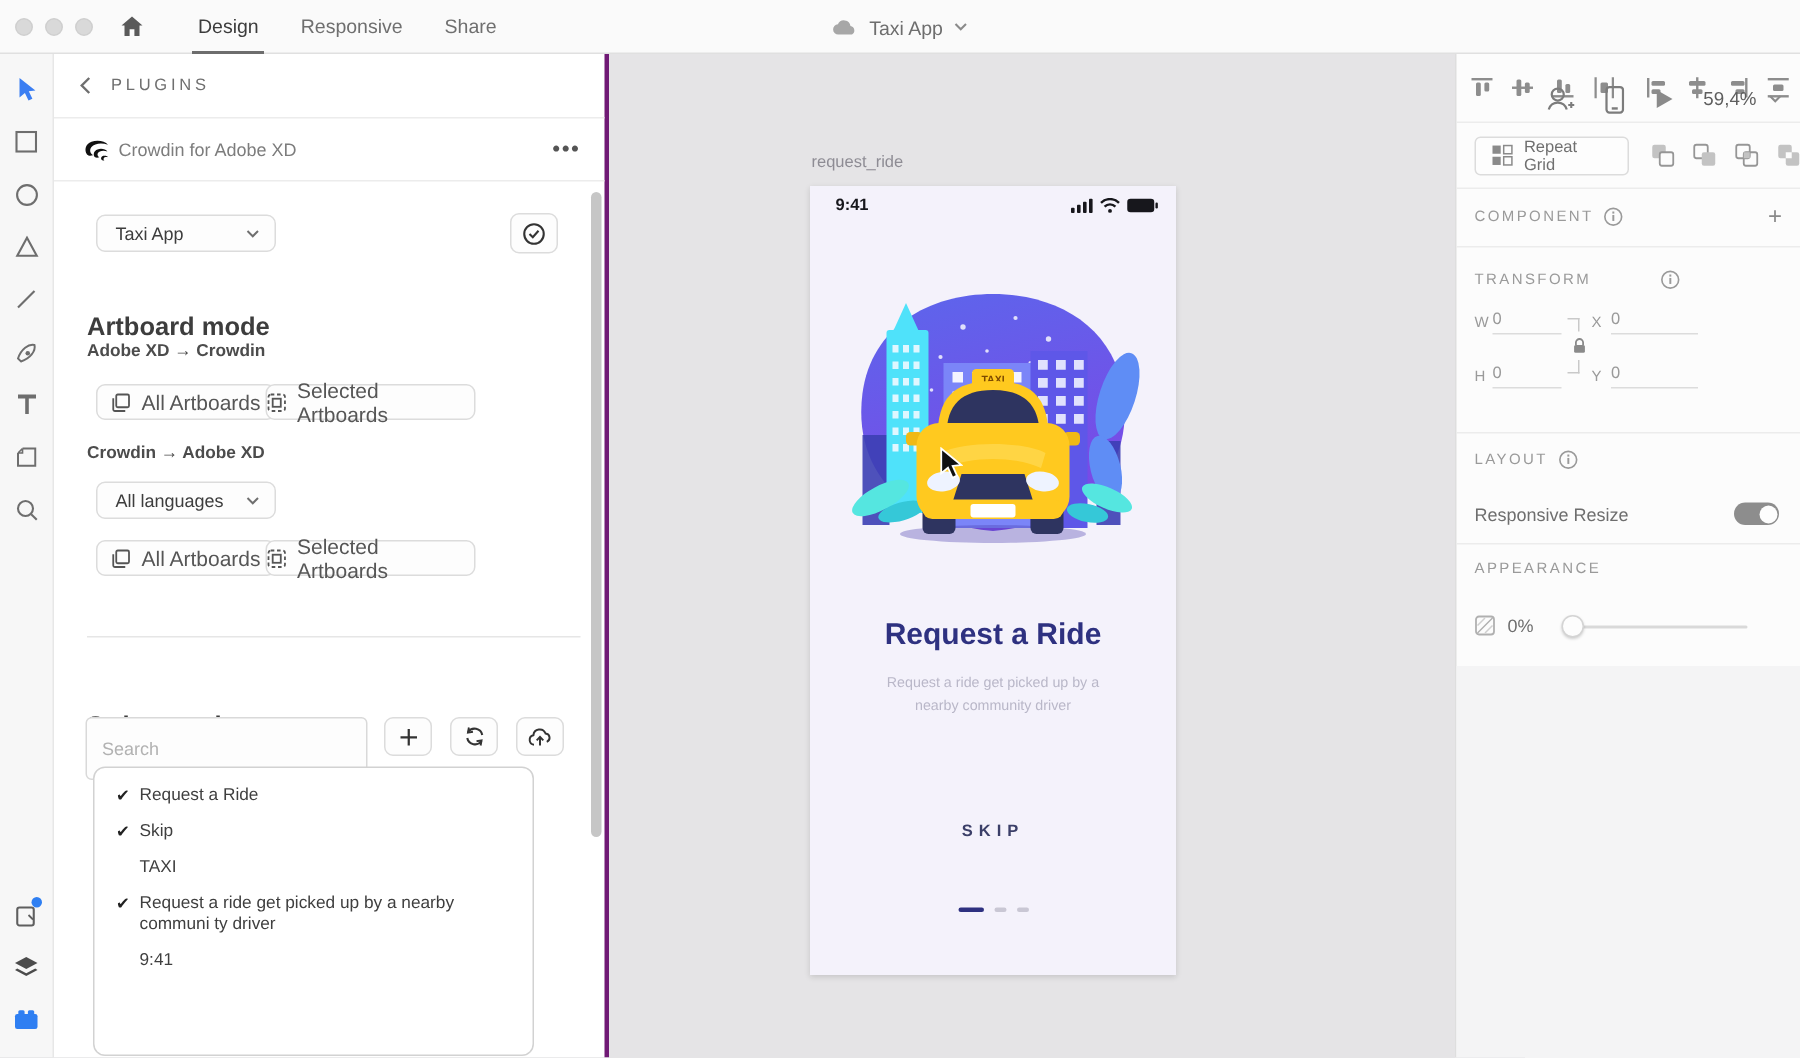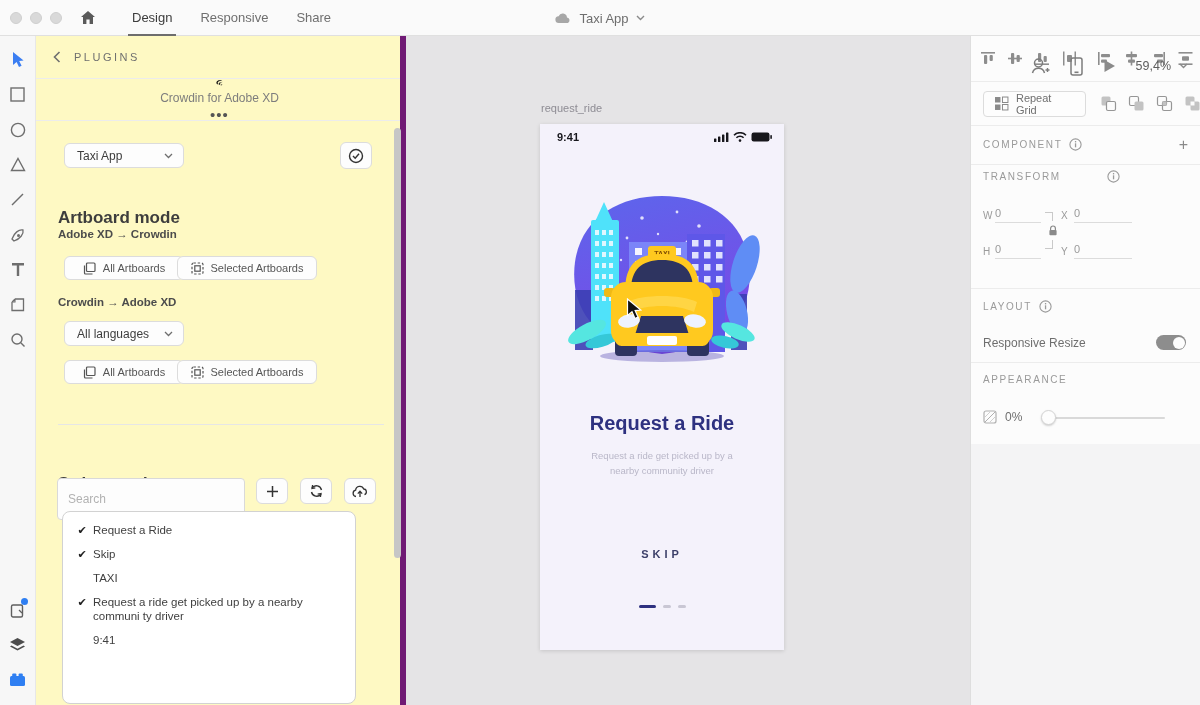--- a/index.html
+++ b/index.html
@@ -21,28 +21,28 @@
   .doc-title .t { font-size:13px; color:#6e6e6e; }
   .topbar-right { position:absolute; right:12px; top:0; height:36px; display:flex; align-items:center; gap:20px;margin-top:48px; }
   .zoom-ctl { display:flex; align-items:center; gap:8px; font-size:12.5px; color:#5e5e5e; }
 
   
   #lefttoolbar { position:absolute; left:0; top:36px; width:36px; height:669px; background:#f7f7f7; border-right:1px solid #e7e7e7; display:flex; flex-direction:column; align-items:center; z-index:20; }
   .ltool { width:36px; height:35px; display:flex; align-items:center; justify-content:center; }
   .ltool-spacer { flex:1; }
 
   
-  #pluginpanel { position:absolute; left:36px; top:36px; width:370px; height:669px; background:#fef9c3; border-right:6px solid #701a75; z-index:10; }
+  #pluginpanel { position:absolute; left:36px; top:36px; width:370px; height:669px; background:#ffffff; border-right:3px solid #701a75; z-index:10; }
   .pp-header { height:43px; border-bottom:1px solid #ececec; display:flex; align-items:center; padding-left:17px; gap:13px; }
   .pp-header .lbl { font-size:11px; letter-spacing:2.5px; color:#6f6f6f; }
-  .pp-plugin-row { height:42px; border-bottom:1px solid #ececec; display:flex; align-items:center; padding:0 16px 0 19px; gap:5px;flex-direction:column; }
+  .pp-plugin-row { height:42px; border-bottom:1px solid #ececec; display:flex; align-items:center; padding:0 16px 0 19px; gap:5px; }
   .pp-plugin-row .name { font-size:12px; color:#7d7d7d; flex:1; }
   .dots3 { font-size:15px; color:#555; letter-spacing:1px; line-height:10px; }
   .xd-select { position:absolute; border:1px solid #dcdcdc; border-radius:6px; background:#fdfdfd; display:flex; align-items:center; font-size:12px; color:#3d3d3d; padding:0 10px 0 12px; justify-content:space-between; }
-  .xd-btn { position:absolute; border:1px solid #dcdcdc; border-radius:6px; background:#fdfdfd; display:flex; align-items:center; justify-content:center; gap:7px; font-size:11px; color:#565656; }
+  .xd-btn { position:absolute; border:1px solid #dcdcdc; border-radius:6px; background:#fdfdfd; display:flex; align-items:center; justify-content:center; gap:7px; font-size:14px; color:#565656; }
   .sec-title { position:absolute; font-size:17px; font-weight:bold; color:#3d3d3d; }
   .mini-label { position:absolute; font-size:11.5px; font-weight:bold; color:#4c4c4c; }
   .pp-divider { position:absolute; left:22px; right:16px; height:1px; background:#e6e6e6; }
   .search-input { position:absolute; border:1px solid #d9d9d9; border-radius:4px; background:#fdfdfd; font-size:12px; color:#444; padding:0 10px; font-family:"Liberation Sans",sans-serif; }
   .search-input::placeholder { color:#b2b2b2; }
   .string-list { position:absolute; left:26px; top:475px; width:294px; height:193px; border:1px solid #d2d2d2; border-radius:8px; background:#fff; padding-top:6px; overflow:hidden; }
   .str-row { display:flex; padding:5px 12px 5px 8px; }
   .str-row .mk { width:22px; font-size:11px; color:#222; flex:0 0 22px; text-align:center; padding-top:1px; }
   .str-row .tx { font-size:11.5px; color:#3f3f3f; line-height:14px; }
   .pp-scrollthumb { position:absolute; left:358px; top:92px; width:7px; height:430px; border-radius:4px; background:#c6c6c6; }
@@ -600,21 +600,21 @@
     <span>COMPONENT</span>
     <svg width="13" height="13" viewBox="0 0 13 13">
         <circle cx="6.5" cy="6.5" r="5.6" fill="none" stroke="#9a9a9a" stroke-width="1.1"></circle>
         <rect x="5.9" y="5.3" width="1.3" height="4" fill="#9a9a9a"></rect>
         <rect x="5.9" y="3" width="1.3" height="1.4" fill="#9a9a9a"></rect>
       </svg>
   </div>
   <span class="rp-plus" style="top:102px;">+</span>
   <div class="rp-divider" style="top:128px;"></div>
 
-  <div style="position:absolute; left:12px; top:134px;gap:46px;" class="rp-sec-label">
+  <div style="position:absolute; left:12px; top:144px;gap:46px;" class="rp-sec-label">
     <span>TRANSFORM</span>
     <svg width="13" height="13" viewBox="0 0 13 13">
         <circle cx="6.5" cy="6.5" r="5.6" fill="none" stroke="#9a9a9a" stroke-width="1.1"></circle>
         <rect x="5.9" y="5.3" width="1.3" height="4" fill="#9a9a9a"></rect>
         <rect x="5.9" y="3" width="1.3" height="1.4" fill="#9a9a9a"></rect>
       </svg>
   </div>
 
   <span class="tf-label" style="left:12px; top:174px;">W</span>
   <span class="tf-val" style="left:24px; top:171px; width:46px;">0</span>

